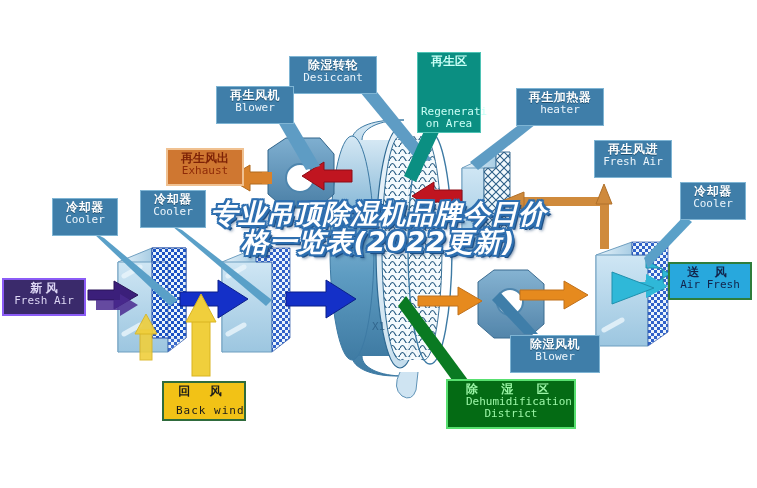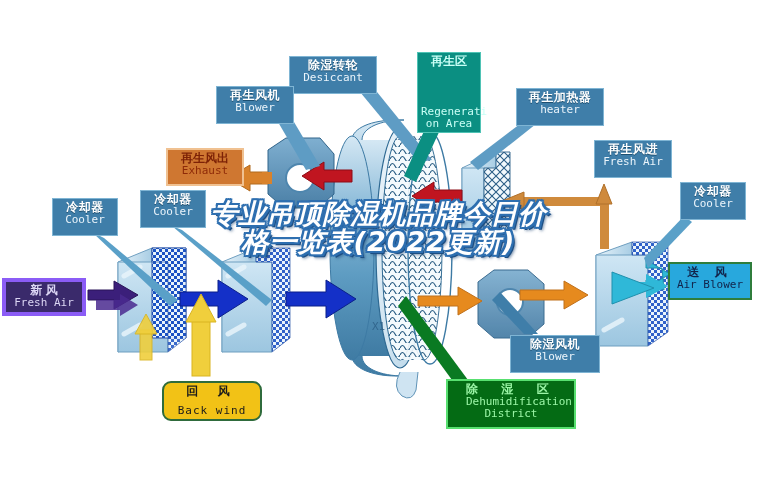--- a/index.html
+++ b/index.html
@@ -16,21 +16,21 @@
   .blue{background:#3f7ea9;border:1px solid #7fb5d4;color:#ffffff;}
   .blue .cn{font-size:12px;letter-spacing:.5px;text-shadow:0 1px 0 #1d4f70;}
   .blue .en{font-size:11px;color:#eaf4fb;}
 
   
   .teal{background:#0b8f82;border:1px solid #4fc3b5;color:#c9fff6;}
   .teal .cn{font-size:12px;}
   .teal .en{font-size:11px;margin-top:38px;}
 
   
-  .purple{background:#3a2a6b;border:4px solid #8b5cf6;color:#dcd6f4;}
+  .purple{background:#3a2a6b;border:2px solid #8b5cf6;color:#dcd6f4;}
   .purple .cn{font-size:12px;}
   .purple .en{font-size:11px;}
 
   
   .orange{background:#cf7731;border:2px solid #f0c191;color:#7d2206;}
   .orange .cn{font-size:12px;}
   .orange .en{font-size:11px;color:#8e2a08;}
 
   
   .yellow{background:#f2c216;border:2px solid #2f6b3c;color:#1b1b1b;}
@@ -282,27 +282,27 @@
       <div class="lbl blue" style="left: 140px; top: 190px; width: 66px; min-height: 38px; padding: 2px 3px;">
         <span class="cn">冷却器</span>
         <span class="en">Cooler</span>
       </div>
       <div class="lbl purple" style="left: 2px; top: 278px; width: 84px; min-height: 38px; padding: 2px 3px;">
         <span class="cn">新 风</span>
         <span class="en">Fresh Air</span>
       </div>
       <div class="lbl cyan" style="left: 668px; top: 262px; width: 84px; min-height: 38px; padding: 2px 3px;">
         <span class="cn">送 风</span>
-        <span class="en">Air Blower</span>
+        <span class="en">Air Fresh</span>
       </div>
       <div class="lbl blue" style="left: 510px; top: 335px; width: 90px; min-height: 38px; padding: 2px 3px;">
         <span class="cn">除湿风机</span>
         <span class="en">Blower</span>
       </div>
-      <div class="lbl yellow" style="left: 162px; top: 381px; width: 100px; min-height: 38px; padding: 2px 12px; border-radius: 9px;">
+      <div class="lbl yellow" style="left: 162px; top: 381px; width: 84px; min-height: 38px; padding: 2px 12px;">
         <span class="cn">回 风</span>
         <span class="en">Back wind</span>
       </div>
       <div class="lbl green" style="left: 446px; top: 379px; width: 130px; min-height: 50px; padding: 2px 18px;">
         <span class="cn">除 湿 区</span>
         <span class="en" style="white-space: normal;">Dehumidification District</span>
       </div>
     </div>
 
   <div id="overlay">

